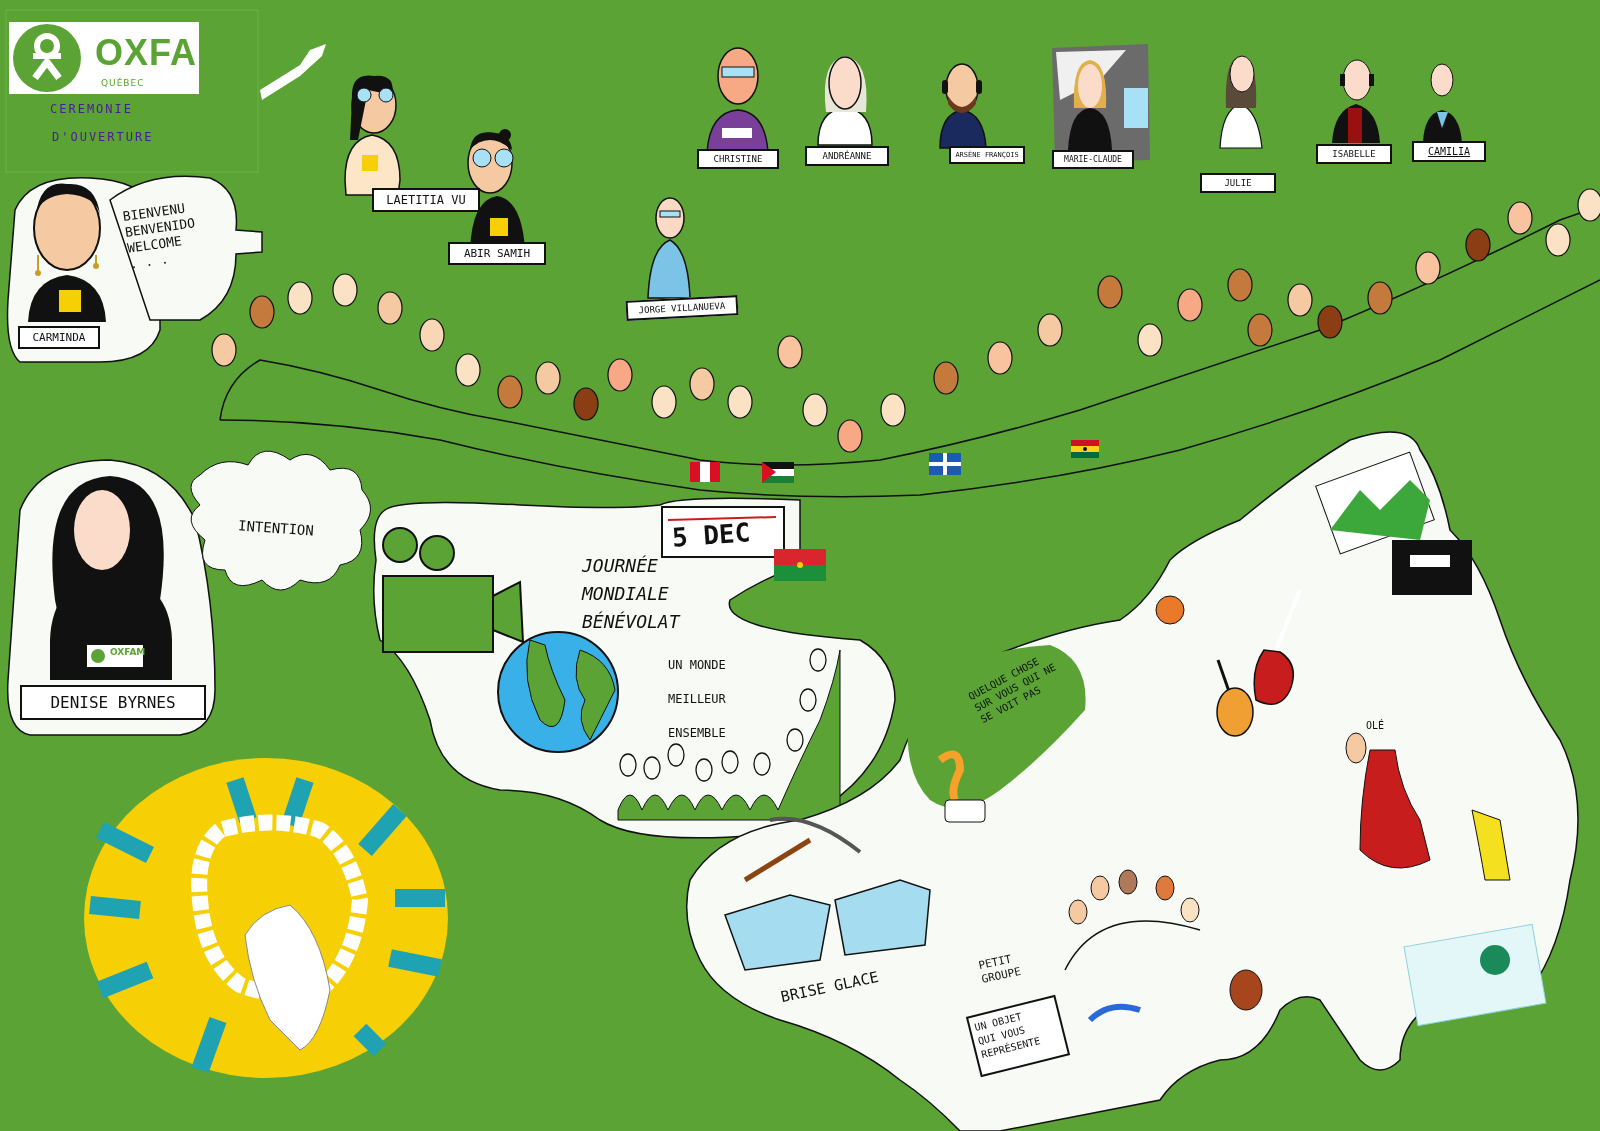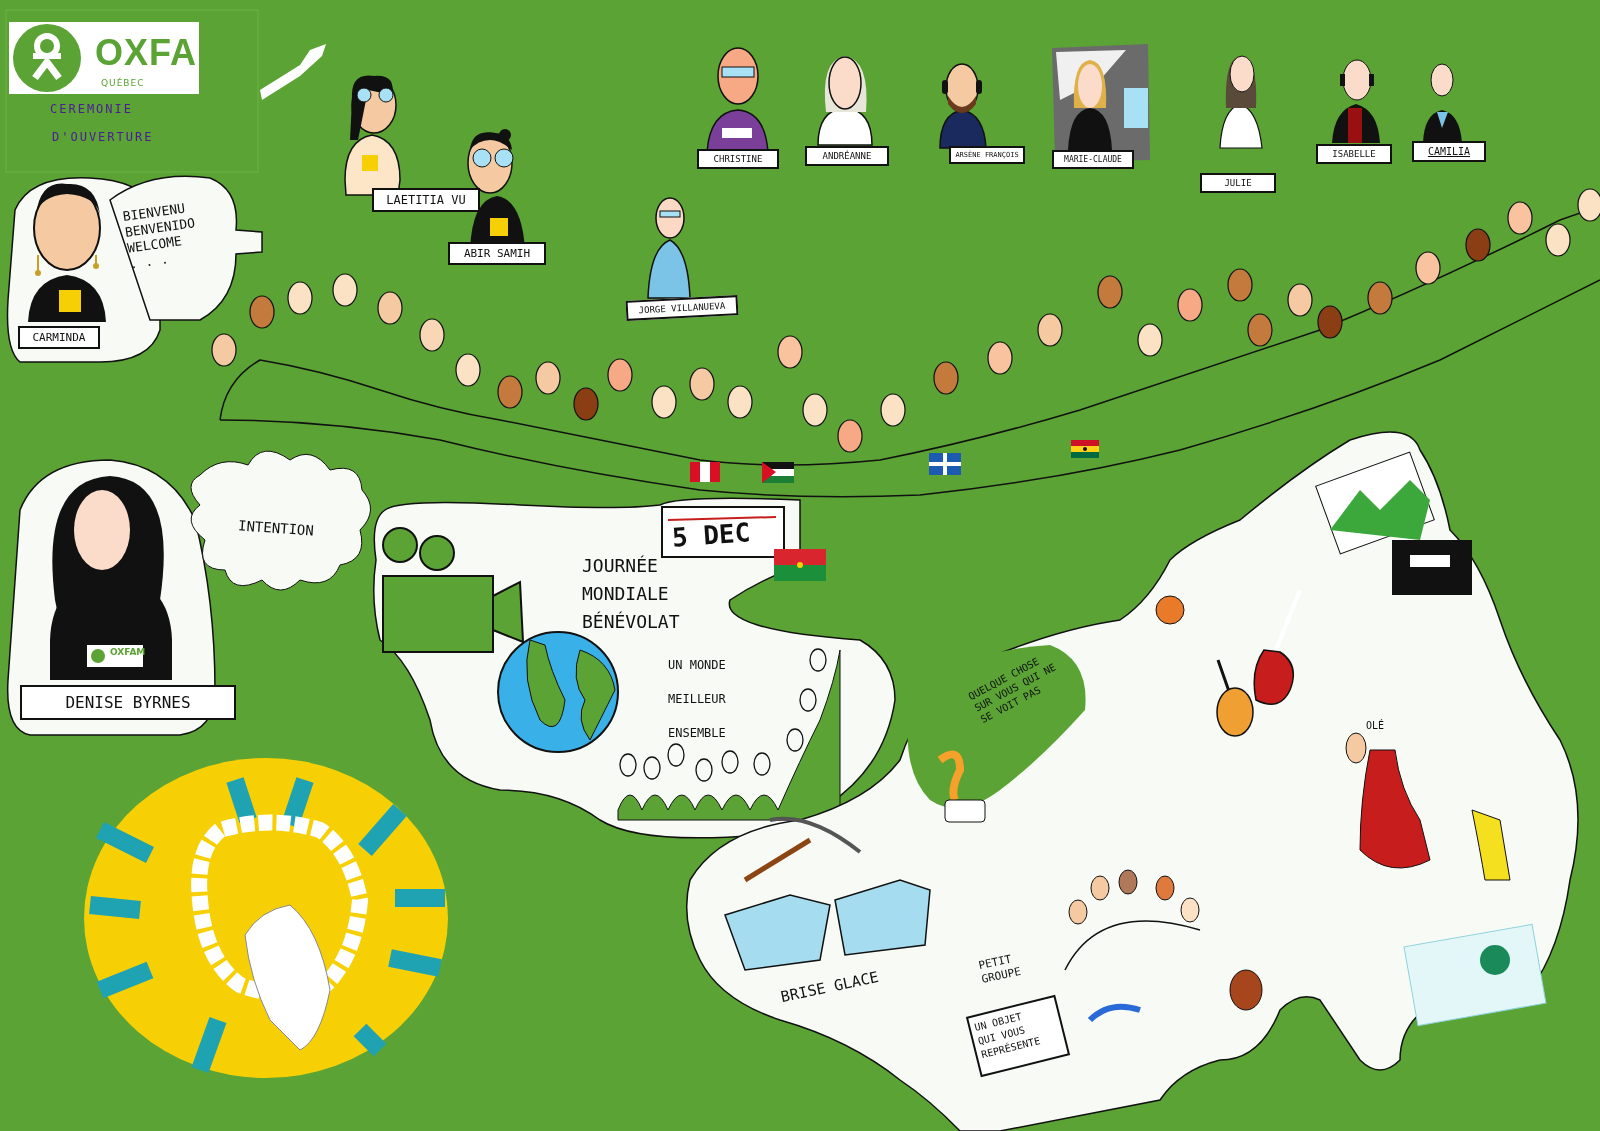--- a/index.html
+++ b/index.html
@@ -310,26 +310,26 @@
 <div class="namecard" style="left:626px;top:298px;width:100px;font-size:9px;transform:rotate(-3deg);">JORGE VILLANUEVA</div>
 
 <div class="namecard" style="left:697px;top:149px;width:70px;font-size:9px;">CHRISTINE</div>
 <div class="namecard" style="left:805px;top:146px;width:72px;font-size:9px;">ANDRÉANNE</div>
 <div class="namecard" style="left:928px;top:146px;width:64px;font-size:7px;margin-left:21px;">ARSÈNE FRANÇOIS</div>
 <div class="namecard" style="left:1052px;top:150px;width:70px;font-size:8px;">MARIE-CLAUDE</div>
 <div class="namecard" style="left:1200px;top:149px;width:64px;font-size:9px;margin-top:24px;">JULIE</div>
 <div class="namecard" style="left:1316px;top:144px;width:64px;font-size:9px;">ISABELLE</div>
 <div class="namecard" style="left:1412px;top:141px;width:62px;font-size:10px;text-decoration:underline;">CAMILIA</div>
 
-<div class="namecard" style="left:20px;top:685px;width:172px;font-size:16px;padding:6px 20px;">DENISE BYRNES</div>
+<div class="namecard" style="left:20px;top:685px;width:172px;font-size:16px;padding:6px 5px;">DENISE BYRNES</div>
 <div class="abs" style="left:110px;top:647px;font-size:9px;font-weight:bold;color:#5aa334;">OXFAM</div>
 <div class="bubble-text" style="left:238px;top:520px;font-size:14px;transform:rotate(4deg);">INTENTION</div>
 
 <div class="bubble-text" style="left:672px;top:520px;font-size:26px;font-weight:bold;transform:rotate(-4deg);">5 DEC</div>
-<div class="bubble-text" style="left:582px;top:552px;font-size:18px;line-height:28px;">
+<div class="bubble-text" style="left:582px;top:552px;font-size:18px;line-height:28px;font-style:italic;">
   <div>JOURNÉE</div>
   <div>MONDIALE</div>
   <div>BÉNÉVOLAT</div>
 </div>
 <div class="bubble-text" style="left:668px;top:648px;font-size:12px;line-height:34px;">
   <div>UN MONDE</div>
   <div>MEILLEUR</div>
   <div>ENSEMBLE</div>
 </div>
 

